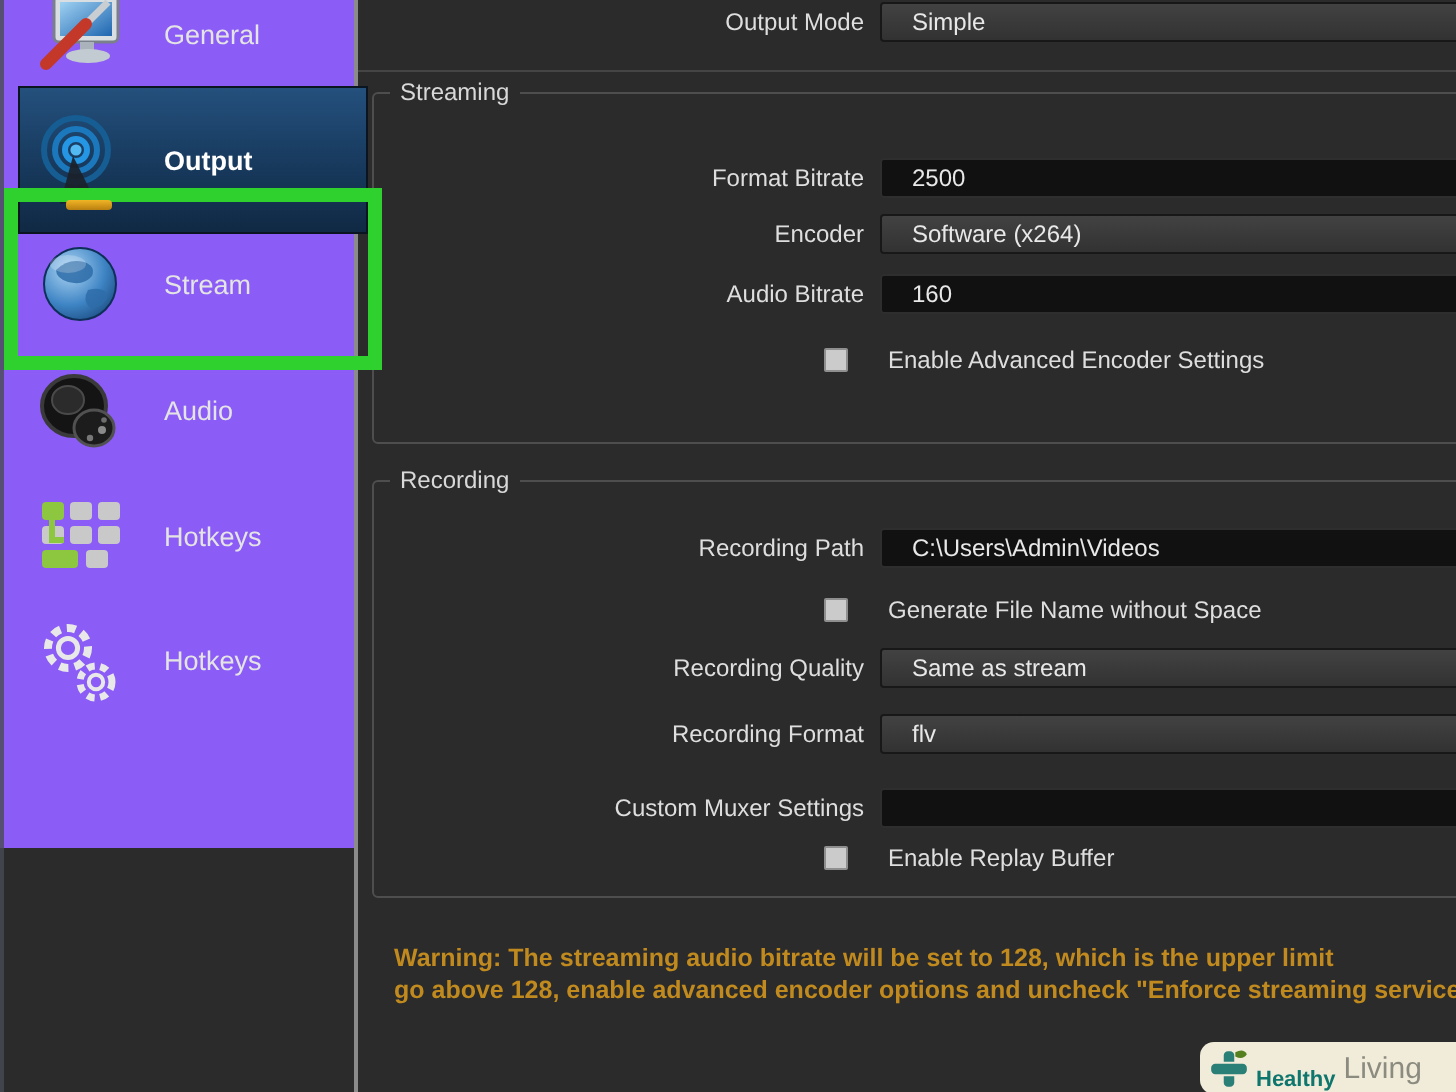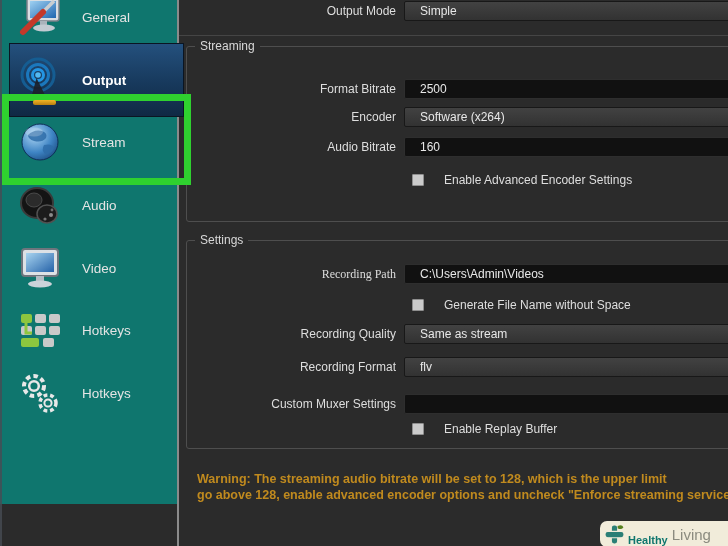--- a/index.html
+++ b/index.html
@@ -6,22 +6,22 @@
   html,body { width:728px; height:546px; overflow:hidden; }
   body {
     position:relative;
     background:#2b2b2b;
     font-family:"Liberation Sans", sans-serif;
     color:#dcdcdc;
   }
 
   
   .sidebar {
-    position:absolute; left:0; top:0; width:177px; height:504px;
-    background:#0f766e;
+    position:absolute; left:0; top:0; width:177px; height:424px;
+    background:#8b5cf6;
   }
   .sidebar-edge {
     position:absolute; left:0; top:0; width:2px; height:546px;
     background:#474c54; opacity:.8;
   }
   .v-divider {
     position:absolute; left:177px; top:0; width:2px; height:546px;
     background:#8b8b8b;
   }
   .nav { position:absolute; left:0; top:-14px; width:177px; }
@@ -54,21 +54,21 @@
     background:linear-gradient(180deg,#f0b525,#b97f10); border-radius:2px; z-index:6;
   }
 
   
   .panel { position:absolute; left:179px; top:0; width:569px; height:546px; }
   .top-divider {
     position:absolute; left:0; top:35px; right:-20px; height:1px; background:#454545;
   }
   .row { position:absolute; left:0; right:-20px; height:20px; display:flex; align-items:center; }
   .row .f-label {
-    text-align:right; font-size:12px; color:#dedede; flex:none;
+    text-align:right; font-size:12px; color:#dedede; flex:none;margin-left:36px;
   }
   .field {
     flex:1; height:20px; line-height:18px; font-size:12px; color:#e8e8e8;
     padding-left:15px; margin-left:8px; border-radius:2px;
   }
   .combo {
     background:linear-gradient(180deg,#424242,#323232);
     border:1px solid #181818;
   }
   .lineedit {
@@ -172,37 +172,20 @@
           <ellipse cx="17" cy="17" rx="8" ry="7" fill="#2b2b2b" stroke="#4a4a4a"></ellipse>
           <ellipse cx="30" cy="31" rx="10" ry="9" fill="#1c1c1c" stroke="#515151" stroke-width="1.5"></ellipse>
           <circle cx="34" cy="32" r="2" fill="#8a8a8a"></circle>
           <circle cx="28" cy="36" r="1.6" fill="#777777"></circle>
           <circle cx="35" cy="27" r="1.4" fill="#6d6d6d"></circle>
         </svg>
       </span>
       <span class="nav-label">Audio</span>
     </div>
 
-    <div class="nav-item">
-      <span class="icon-box">
-        <svg width="46" height="42" viewBox="0 0 46 42">
-          <defs>
-              <linearGradient id="scr2" x1="0" y1="0" x2="1" y2="1">
-            <stop offset="0" stop-color="#a8d4f0"></stop>
-                <stop offset="1" stop-color="#2562a8"></stop>
-          </linearGradient>
-            </defs>
-          <rect x="5" y="2" width="36" height="27" rx="3" fill="#dde1e5" stroke="#6e757d" stroke-width="2"></rect>
-          <rect x="9" y="6" width="28" height="19" fill="url(#scr2)"></rect>
-          <rect x="19" y="29" width="8" height="5" fill="#b3bcc4"></rect>
-          <ellipse cx="23" cy="37" rx="12" ry="3.5" fill="#ccd3da"></ellipse>
-        </svg>
-      </span>
-      <span class="nav-label">Video</span>
-    </div>
 
     <div class="nav-item">
       <span class="icon-box">
         <svg width="46" height="42" viewBox="0 0 46 42">
           <rect x="4" y="4" width="11" height="9" rx="2" fill="#8dc63f"></rect>
           <rect x="18" y="4" width="11" height="9" rx="2" fill="#c9c9c9"></rect>
           <rect x="32" y="4" width="11" height="9" rx="2" fill="#c9c9c9"></rect>
           <rect x="4" y="16" width="11" height="9" rx="2" fill="#c9c9c9"></rect>
           <rect x="18" y="16" width="11" height="9" rx="2" fill="#c9c9c9"></rect>
           <rect x="32" y="16" width="11" height="9" rx="2" fill="#c9c9c9"></rect>
@@ -262,24 +245,24 @@
     </div>
 
     <div class="cb-row" style="top:125px;">
       <span style="width:217px;flex:none;"></span>
       <span class="checkbox" style="margin-left:8px;"></span>
       <span class="cb-label">Enable Advanced Encoder Settings</span>
     </div>
   </div>
 
   <div class="groupbox" id="group-recording">
-    <span class="group-title">Settings</span>
+    <span class="group-title">Recording</span>
 
     <div class="row" style="top:23px;">
-      <span class="f-label" style="width:209px;font-family:Liberation Serif, serif;">Recording Path</span>
+      <span class="f-label" style="width:209px;">Recording Path</span>
       <div class="field lineedit">C:\Users\Admin\Videos</div>
     </div>
 
     <div class="cb-row" style="top:56px;">
       <span style="width:217px;flex:none;"></span>
       <span class="checkbox" style="margin-left:8px;"></span>
       <span class="cb-label">Generate File Name without Space</span>
     </div>
 
     <div class="row" style="top:83px;">

